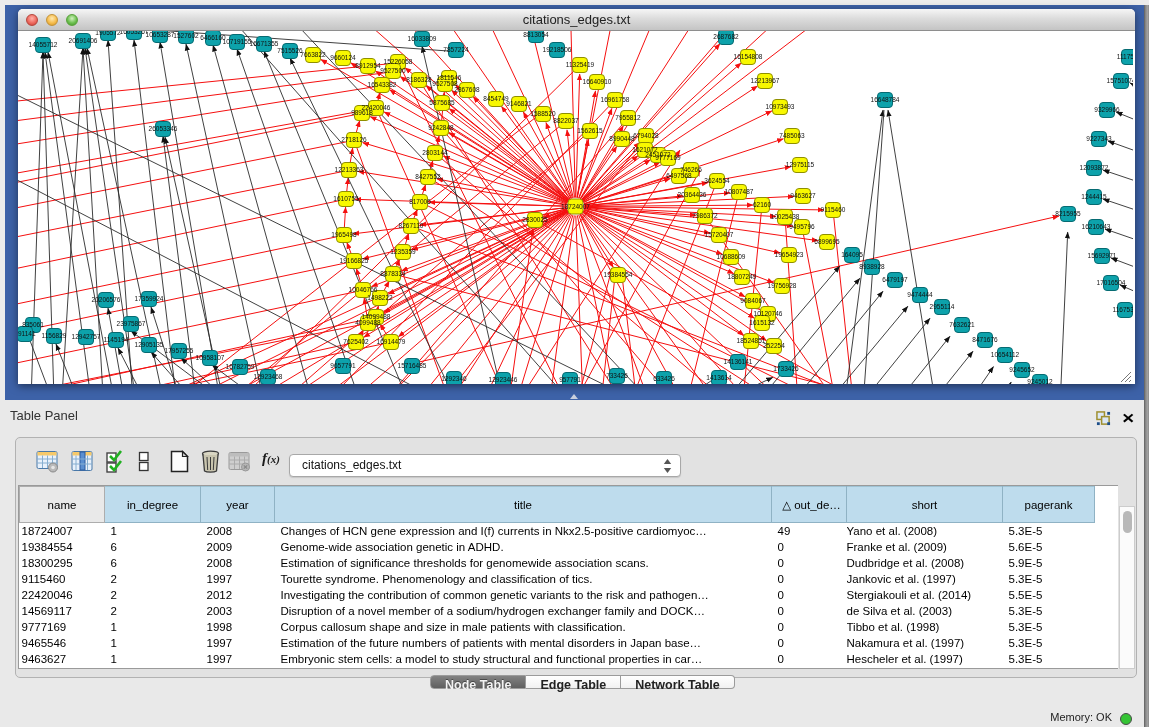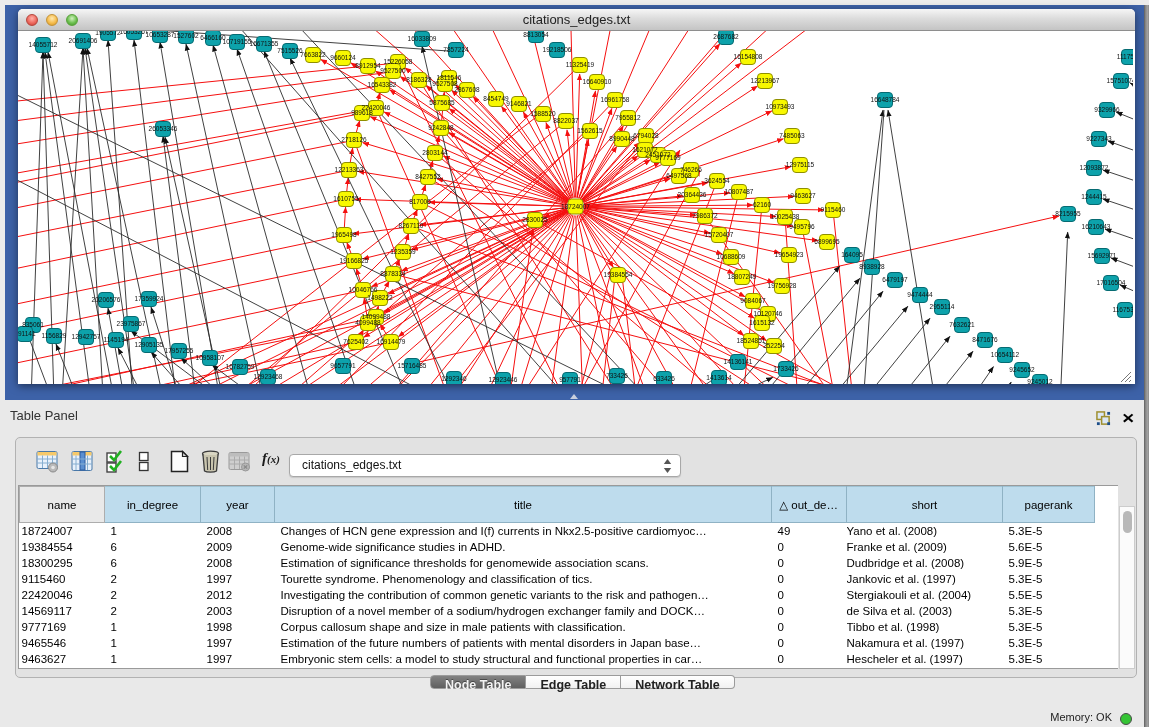--- a/index.html
+++ b/index.html
@@ -9,21 +9,21 @@
 .tl{position:absolute;width:12px;height:12px;border-radius:50%}
 #graphclip{position:absolute;left:0;top:22px;width:1115px;height:353px;overflow:hidden}
 #tpanel{position:absolute;left:0;top:400px;width:1144px;height:327px;background:#e9e9e9}
 #tptitle{position:absolute;left:10px;top:8px;font-size:13px;color:#333}
 #container{position:absolute;left:15px;top:37px;width:1122px;height:241px;background:#e2e2e2;border:1px solid #b2b2b2;border-radius:5px}
 #toolbar{position:absolute;left:0;top:0;width:100%;height:46px}
 .ti{position:absolute;top:12px;width:23px;height:23px}
 #dropdown{position:absolute;left:273px;top:16px;width:392px;height:23px;background:#fff;border:1px solid #a8a8a8;border-radius:4px;font-size:12px;line-height:21px;padding-left:12px;color:#111;box-shadow:0 1px 1px rgba(0,0,0,.12)}
 #tablewrap{position:absolute;left:2px;top:47px;width:1100px;height:184px;background:#fff;border:1px solid #9a9a9a;border-right:none}
 table{border-collapse:collapse;table-layout:fixed;width:1075px;font-size:11.5px}
-th{height:36px;background:#bedced;border:1px solid #8fb2c4;border-top:1px solid #9fc3d4;font-weight:normal;font-size:11.5px;padding:8px}
+th{height:36px;background:#bedced;border:1px solid #8fb2c4;border-top:1px solid #9fc3d4;font-weight:normal;font-size:11.5px;padding:0}
 th.c1{background:#e9e9e9;border-color:#adadad}
 td{height:16px;padding:0 0 0 6px;white-space:nowrap;overflow:hidden;color:#000}
 td.c1{padding-left:2px}
 td.c6{text-align:left;padding:0}
 #vscroll{position:absolute;left:1103px;top:68px;width:16px;height:163px;background:#fbfbfb;border:1px solid #cccccc}
 #vthumb{position:absolute;left:3px;top:4px;width:9px;height:22px;background:#b8b8b8;border-radius:5px}
 #tabs{position:absolute;left:430px;top:275px;height:20px;display:flex;font-size:12.5px;font-weight:bold}
 .tab{height:14px;line-height:19px;padding:0 14px;background:linear-gradient(#fff,#f1f1f1);border:1px solid #9b9b9b;border-left:none;color:#222}
 .tab.first{border-left:1px solid #9b9b9b;border-radius:4px 0 0 4px;background:linear-gradient(#828282,#5f5f5f);color:#f3f3f3;text-shadow:0 -1px 0 rgba(0,0,0,.4)}
 .tab.last{border-radius:0 4px 4px 0}
@@ -655,40 +655,40 @@
               <col style="width:75px">
               <col style="width:156px">
               <col style="width:92px">
             </colgroup>
     <thead>
               <tr>
                 <th class="c1">name</th>
                 <th>in_degree</th>
                 <th>year</th>
                 <th>title</th>
-                <th style="text-align:right;padding-left:5px">△ out_de…</th>
+                <th style="text-align:center;padding-left:5px">△ out_de…</th>
                 <th>short</th>
                 <th>pagerank</th>
               </tr>
             </thead>
     <tbody>
 <tr>
                 <td class="c1">18724007</td>
                 <td class="c2">1</td>
                 <td class="c3">2008</td>
                 <td class="c4">Changes of HCN gene expression and I(f) currents in Nkx2.5-positive cardiomyoc…</td>
                 <td class="c5">49</td>
                 <td class="c6">Yano et al. (2008)</td>
                 <td class="c7">5.3E-5</td>
               </tr>
 <tr>
                 <td class="c1">19384554</td>
                 <td class="c2">6</td>
                 <td class="c3">2009</td>
-                <td class="c4">Genome-wide significance studies in ADHD.</td>
+                <td class="c4">Genome-wide association genetic in ADHD.</td>
                 <td class="c5">0</td>
                 <td class="c6">Franke et al. (2009)</td>
                 <td class="c7">5.6E-5</td>
               </tr>
 <tr>
                 <td class="c1">18300295</td>
                 <td class="c2">6</td>
                 <td class="c3">2008</td>
                 <td class="c4">Estimation of significance thresholds for genomewide association scans.</td>
                 <td class="c5">0</td>
@@ -703,21 +703,21 @@
                 <td class="c5">0</td>
                 <td class="c6">Jankovic et al. (1997)</td>
                 <td class="c7">5.3E-5</td>
               </tr>
 <tr>
                 <td class="c1">22420046</td>
                 <td class="c2">2</td>
                 <td class="c3">2012</td>
                 <td class="c4">Investigating the contribution of common genetic variants to the risk and pathogen…</td>
                 <td class="c5">0</td>
-                <td class="c6">Stergiakouli et al. (2004)</td>
+                <td class="c6">Stergiakouli et al. (2014)</td>
                 <td class="c7">5.5E-5</td>
               </tr>
 <tr>
                 <td class="c1">14569117</td>
                 <td class="c2">2</td>
                 <td class="c3">2003</td>
                 <td class="c4">Disruption of a novel member of a sodium/hydrogen exchanger family and DOCK…</td>
                 <td class="c5">0</td>
                 <td class="c6">de Silva et al. (2003)</td>
                 <td class="c7">5.3E-5</td>

